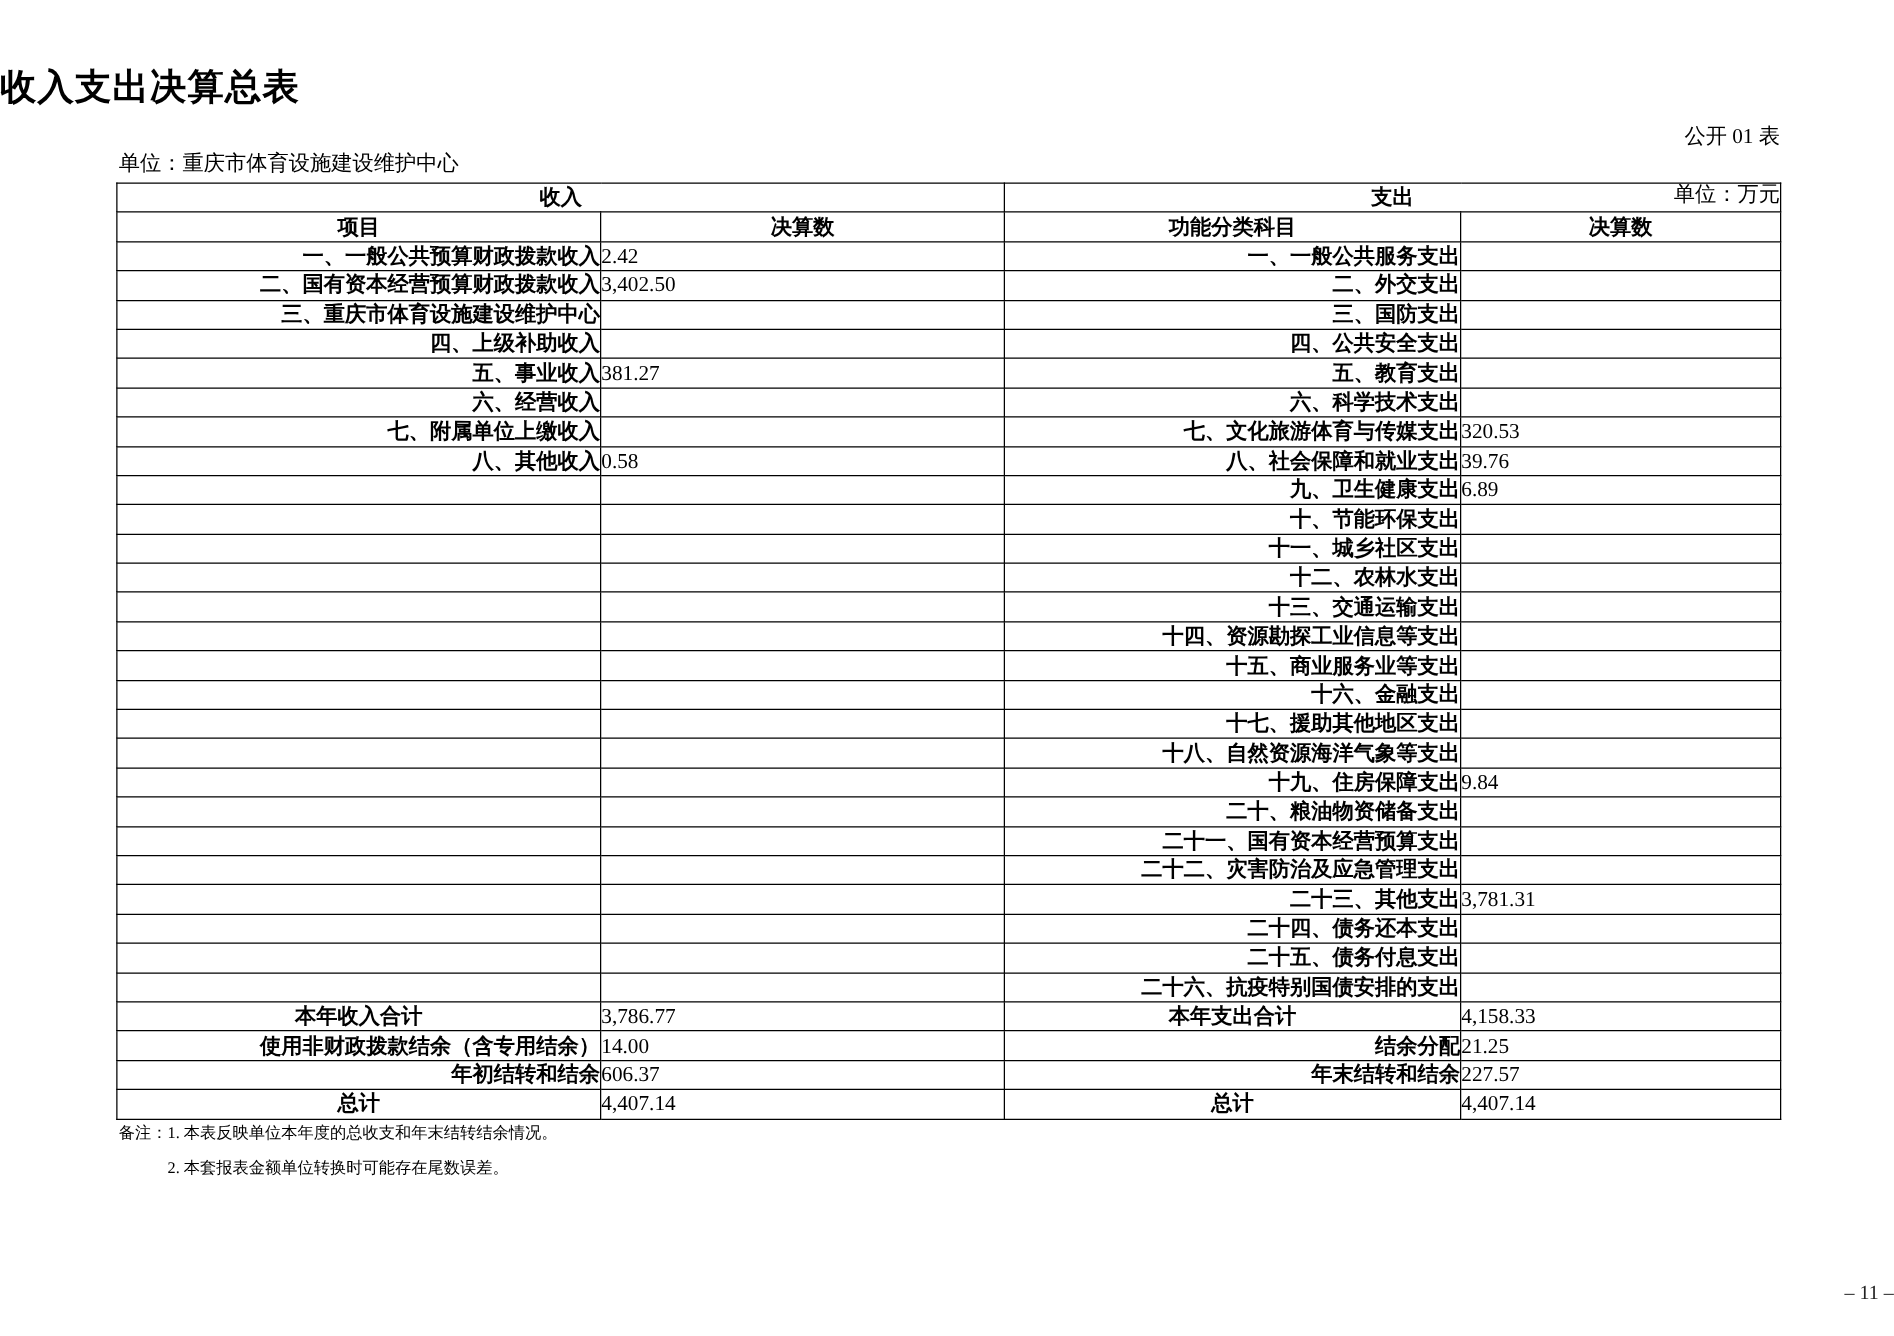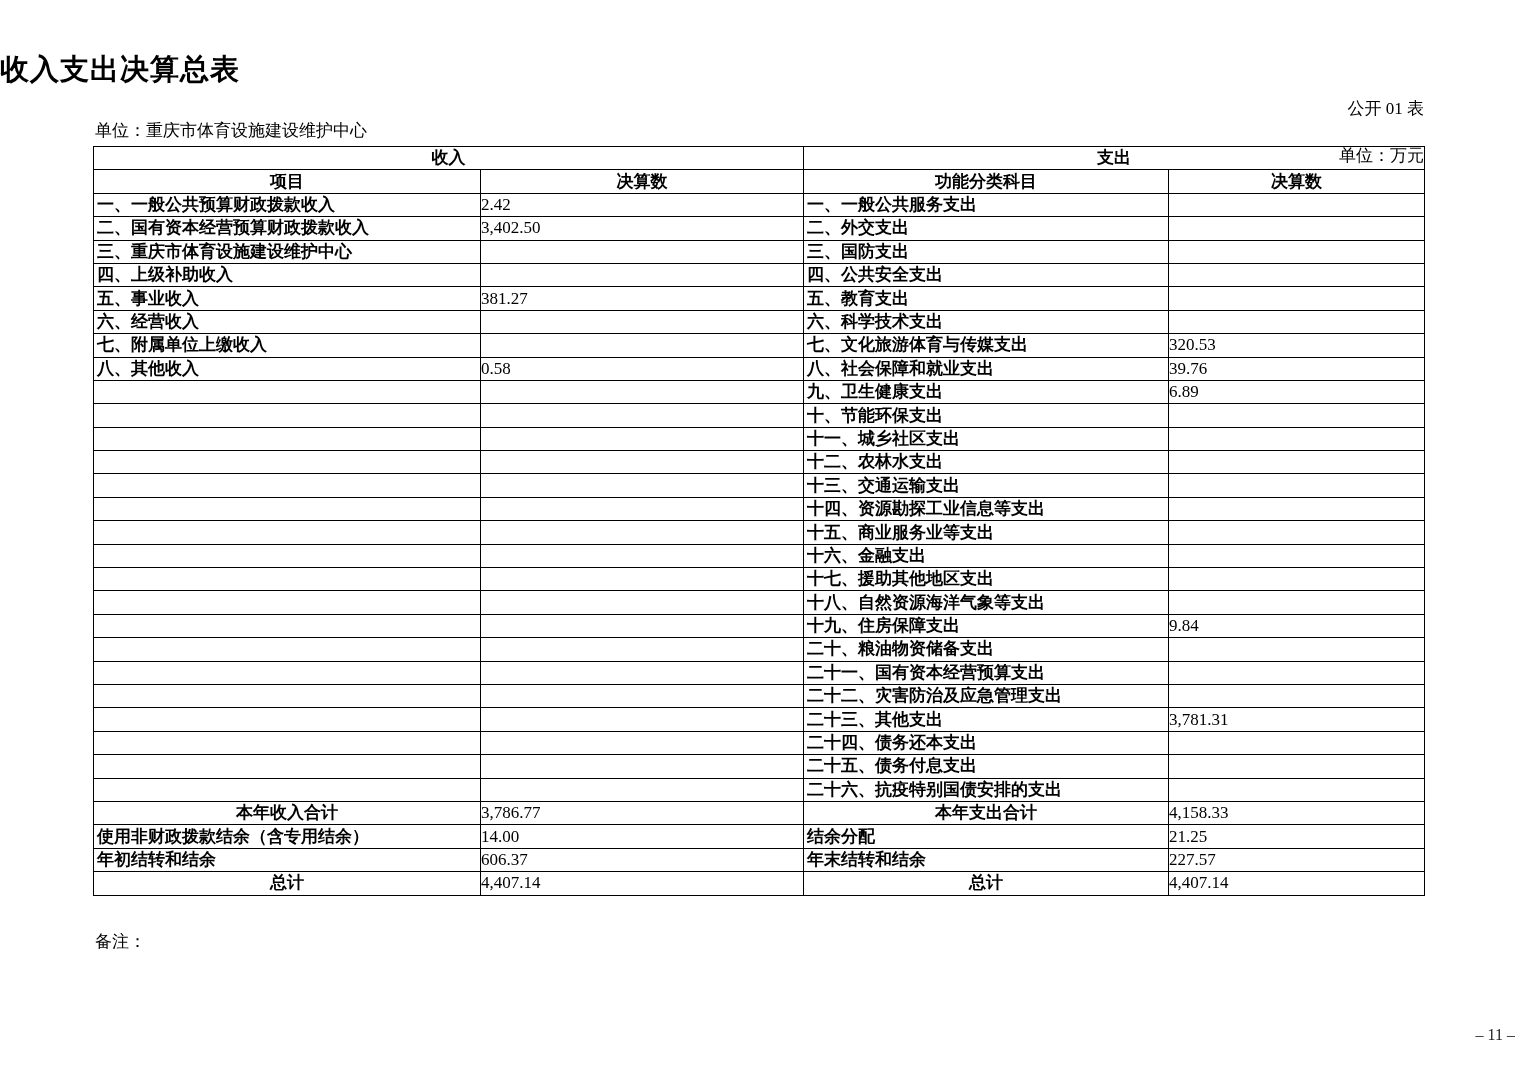--- a/index.html
+++ b/index.html
@@ -19,25 +19,25 @@
 
   table.report {
     position:absolute; top:146px; left:93px; width:1331px;
     border-collapse:collapse; table-layout:fixed;
   }
   .report th, .report td {
     border:1px solid #000; height:22.4px; padding:0;
     font-size:17px; line-height:1.05; overflow:hidden; white-space:nowrap;
   }
   .report th { font-weight:bold; text-align:center; }
-  .report td.item   { text-align:left;  padding-left:3px;  font-weight:bold; }
+  .report td.item   { text-align:right;  padding-left:3px;  font-weight:bold; }
   .report td.item-c { text-align:center; font-weight:bold; }
   .report td.val    { text-align:left; padding-right:8px; font-weight:normal;margin-top:48px; }
 
-  .notes { position:absolute; left:95px; top:928px; font-size:17px; display:flex;justify-content:flex-end; }
+  .notes { position:absolute; left:95px; top:892px; font-size:13px; display:flex;justify-content:flex-end; }
   .notes .notes-label { line-height:28px; }
   .notes .notes-lines div { line-height:28px; }
 
   .page-number {
     position:absolute; top:1026px; left:0; width:100%;
     text-align:right; font-size:16px; color:#222;
   }
 </style>
 </head>
 <body>
@@ -247,15 +247,19 @@
       <td class="item-c">总计</td>
       <td class="val">4,407.14</td>
       <td class="item-c">总计</td>
       <td class="val">4,407.14</td>
     </tr>
   </tbody>
 </table>
 
 <div class="notes">
   <span class="notes-label">备注：</span>
+  <div class="notes-lines">
+    <div>1. 本表反映单位本年度的总收支和年末结转结余情况。</div>
+    <div>2. 本套报表金额单位转换时可能存在尾数误差。</div>
+  </div>
 </div>
 
 <div class="page-number">– 11 –</div>
 
 </body></html>

